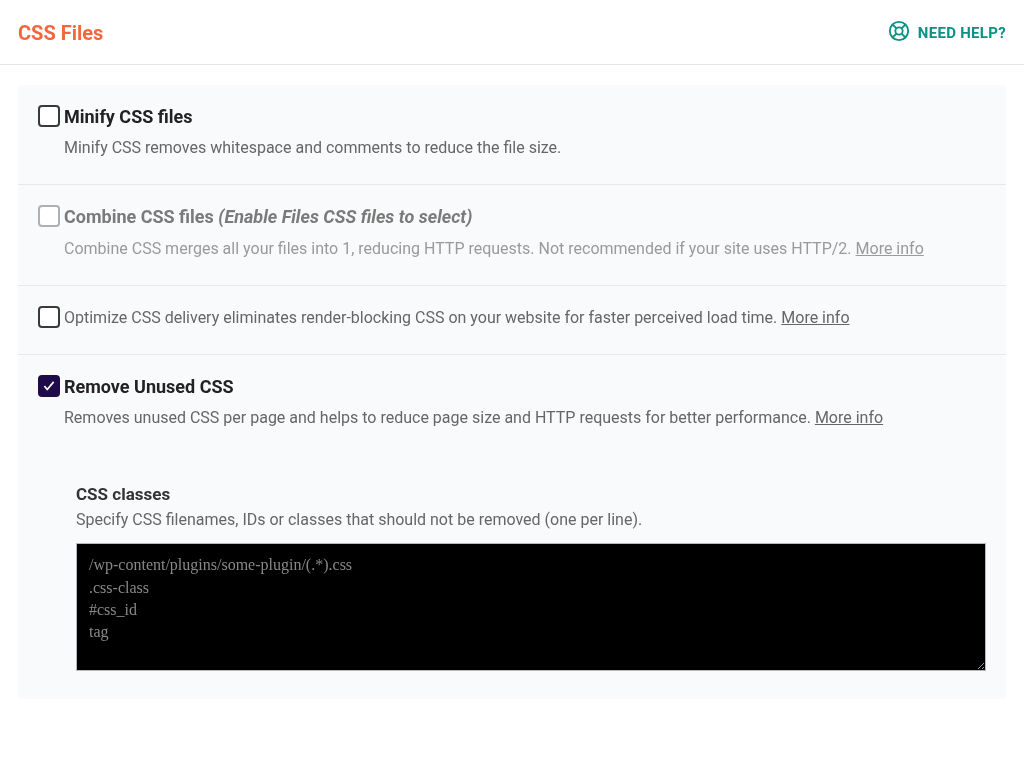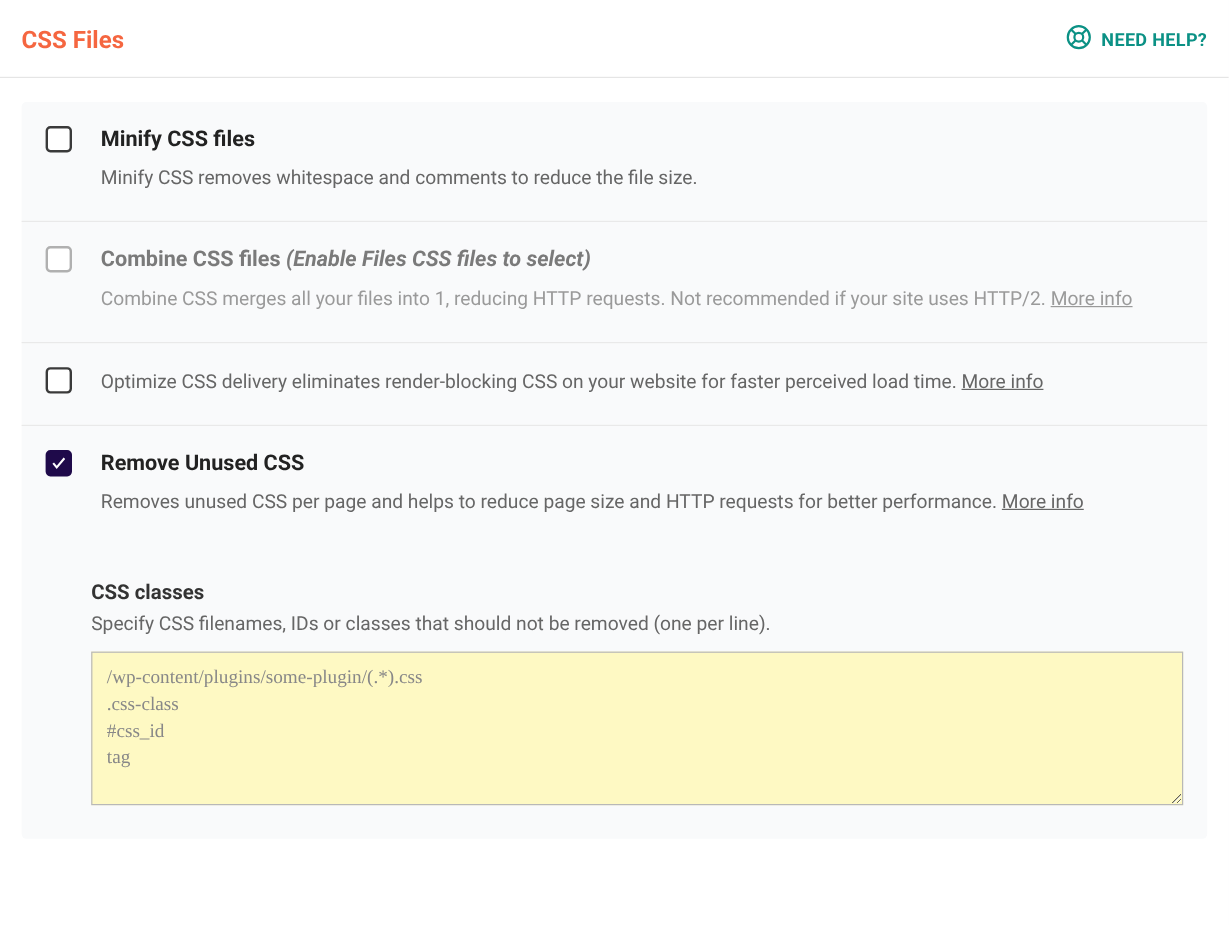--- a/index.html
+++ b/index.html
@@ -44,21 +44,21 @@
       margin: 20px 18px 20px 18px;
       background: #f9fafb;
       border-radius: 4px;
       padding: 0;
     }
     .row {
       display: flex;
       align-items: flex-start;
       padding: 20px 20px 24px 20px;
       border-bottom: 1px solid #e9e9e9;
-      gap: 24px;
+      gap: 4px;
     }
     .row.no-border {
       border-bottom: none;
     }
     .checkbox {
       flex: 0 0 22px;
       width: 22px;
       height: 22px;
       border: 2px solid #3a3a3a;
       border-radius: 4px;
@@ -129,21 +129,21 @@
     }
     .safelist-desc {
       font-size: 16px;
       color: #666;
       margin-bottom: 14px;
     }
     .safelist-textarea {
       width: 100%;
       height: 128px;
       border: 1px solid #b8b8b8;
-      background: #fef9c3;
+      background: #000000;
       padding: 10px 12px;
       font-family: Georgia, "Times New Roman", serif;
       font-size: 16px;
       color: #888;
       resize: both;
       line-height: 1.4;
     }
     .safelist-textarea::placeholder {
       color: #888;
     }

